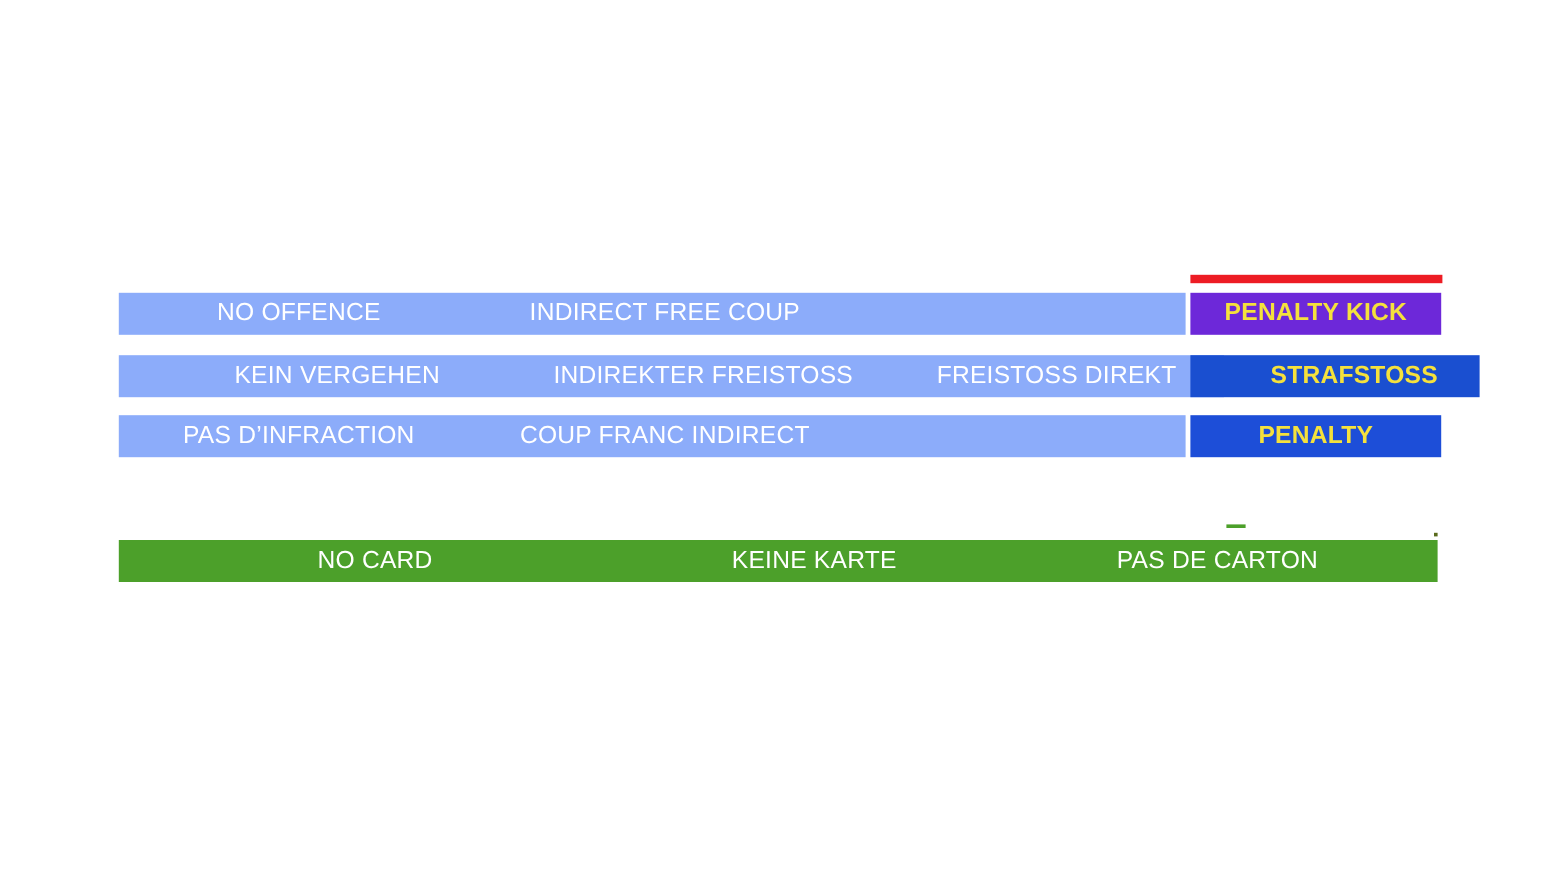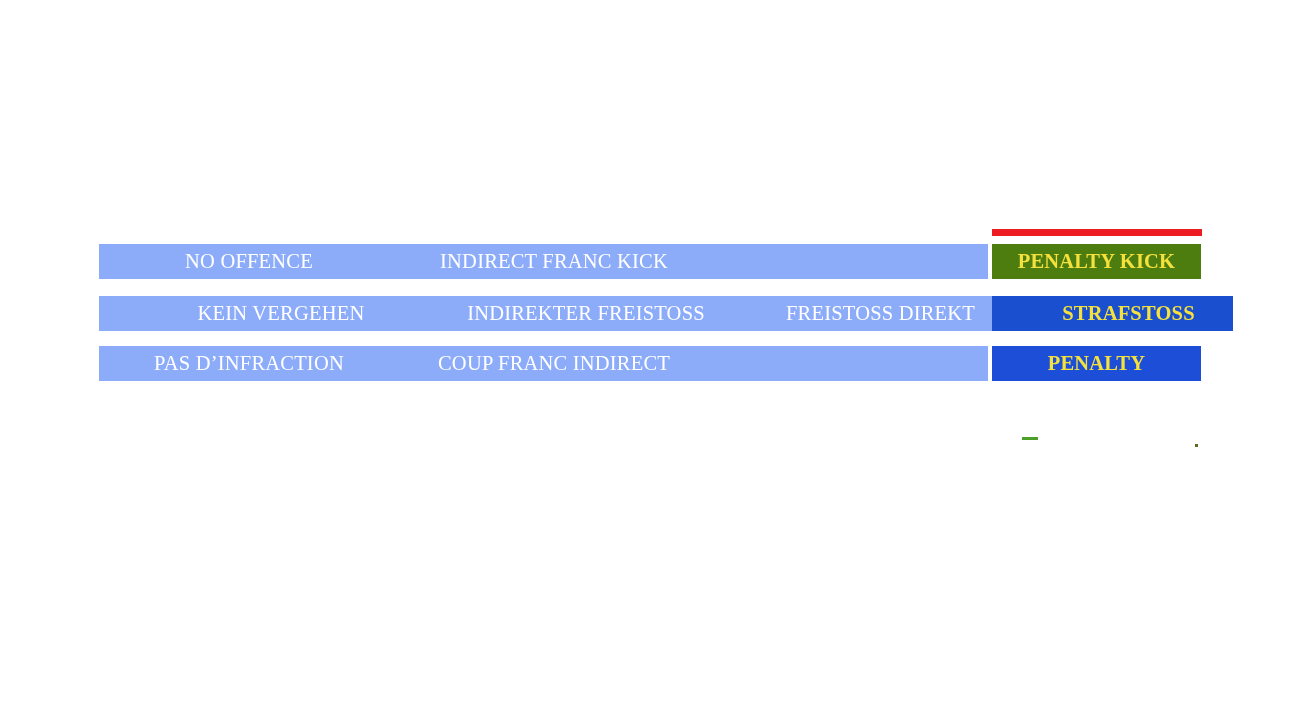--- a/index.html
+++ b/index.html
@@ -12,21 +12,20 @@
     height: 727px;
     background: #ffffff;
     font-family: "Liberation Sans", sans-serif;
     overflow: hidden;
   }
   .stage {
     position: relative;
     width: 1056px;
     height: 727px;
     background: #ffffff;
-    font-family: Liberation Serif, serif;
   }
 
   
   .offence-row {
     position: absolute;
     left: 99px;
     width: 889px;
     height: 35px;
     display: flex;
     align-items: center;
@@ -122,23 +121,23 @@
 </style>
 </head>
 <body style="background: rgb(255, 255, 255);">
 
 <div class="stage">
 
   <div class="red-bar" style="background: rgb(237, 28, 36);"></div>
 
   <div class="offence-row row-en" style="background: rgb(140, 172, 250);">
     <div class="cell c1">NO OFFENCE</div>
-    <div class="cell c2">INDIRECT FRANC KICK</div>
+    <div class="cell c2">INDIRECT FREE COUP</div>
   </div>
-  <div class="penalty-box row-en" style="background: #4d7c0f;">
+  <div class="penalty-box row-en" style="background: #6d28d9;">
     <span class="ptext">PENALTY KICK</span>
   </div>
 
   <div class="offence-row row-de" style="background: rgb(140, 172, 250);">
     <div class="cell c1">KEIN VERGEHEN</div>
     <div class="cell c2">INDIREKTER FREISTOSS</div>
     <div class="cell c3">FREISTOSS DIREKT</div>
   </div>
   <div class="penalty-box row-de" style="background: rgb(26, 79, 208); text-align: center;">
     <span class="ptext">STRAFSTOSS</span>
@@ -149,14 +148,19 @@
     <div class="cell c2">COUP FRANC INDIRECT</div>
   </div>
   <div class="penalty-box row-fr" style="background: #1d4ed8;">
     <span class="ptext">PENALTY</span>
   </div>
 
   <div class="green-dash" style="background: rgb(76, 160, 42);"></div>
 
   <div class="speck" style="background: rgb(90, 107, 28);"></div>
 
+  <div class="card-row" style="background: rgb(76, 160, 42);">
+    <div class="cell g1">NO CARD</div>
+    <div class="cell g2">KEINE KARTE</div>
+    <div class="cell g3">PAS DE CARTON</div>
+  </div>
 
 </div>
 
 </body></html>

